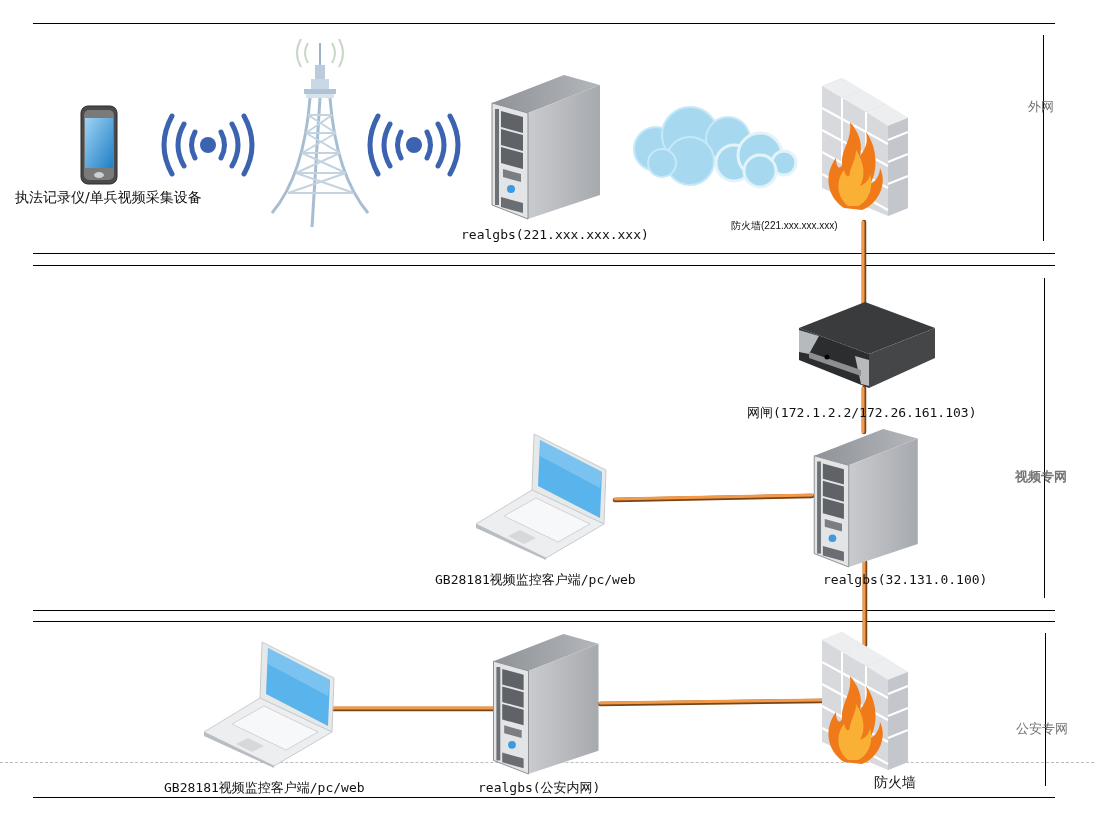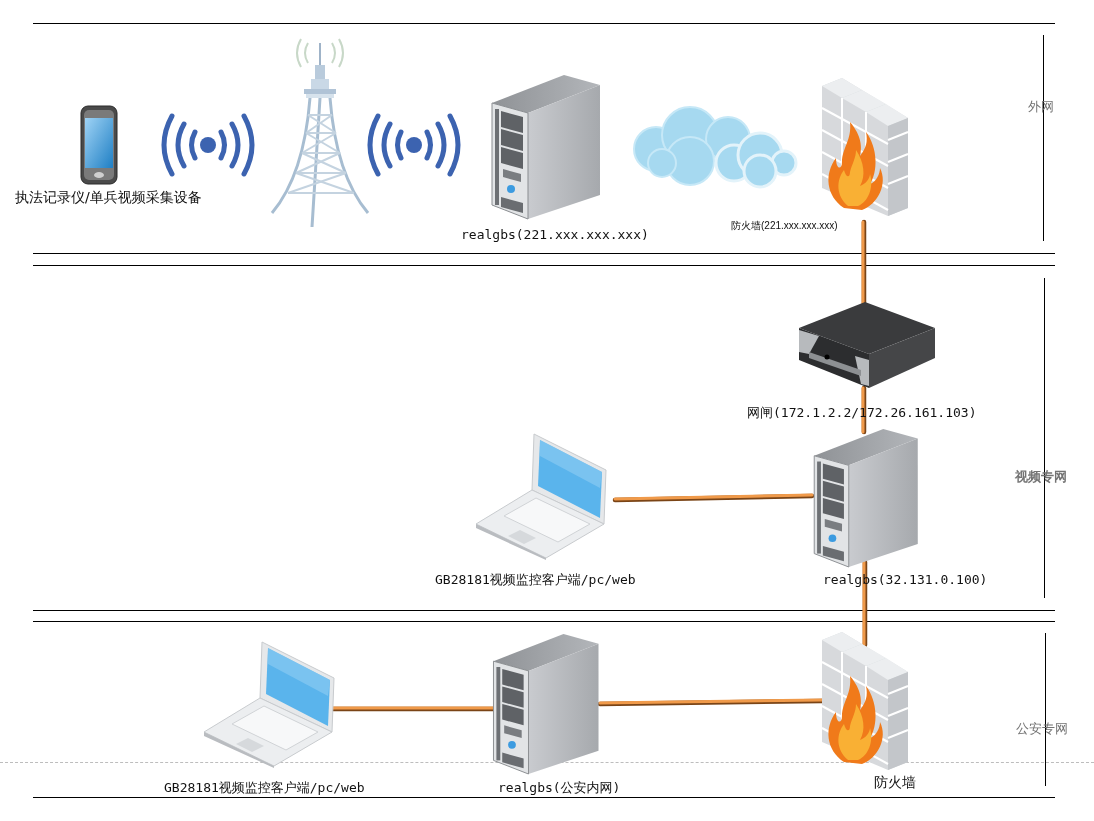--- a/index.html
+++ b/index.html
@@ -234,21 +234,21 @@
   <polygon points="38,40 110,12 110,122 38,146" fill="url(#srvSide)"></polygon>
   <polygon points="2,30 38,40 38,146 2,132" fill="#e2e4e6" stroke="#8a8d91"></polygon>
   <rect x="5" y="36" width="4" height="96" fill="#6d7074"></rect>
   <polygon points="11,38 33,44 33,60 11,54" fill="#5f6266"></polygon>
   <polygon points="11,56 33,62 33,78 11,72" fill="#5f6266"></polygon>
   <polygon points="11,74 33,80 33,96 11,90" fill="#5f6266"></polygon>
   <polygon points="13,96 31,101 31,109 13,104" fill="#7a7d81"></polygon>
   <circle cx="21" cy="116" r="4" fill="#3c9be0"></circle>
   <polygon points="11,124 33,130 33,140 11,134" fill="#6a6d71"></polygon>
 </svg>
-<div class="label" style="left:498px;top:780px;">realgbs(公安内网)</div>
+<div class="label" style="left:478px;top:780px;">realgbs(公安内网)</div>
 
 <svg style="left:822px;top:632px;" width="88" height="138" viewBox="0 0 88 138">
   <polygon points="0,8 20,0 86,40 86,130 66,138 0,110" fill="#d7d9dc"></polygon>
   <polygon points="0,8 20,0 40,12 20,20" fill="#eceef0"></polygon>
   <polygon points="20,20 40,12 64,26 44,34" fill="#eceef0"></polygon>
   <polygon points="44,34 64,26 86,40 66,48" fill="#eceef0"></polygon>
   <polygon points="66,48 86,40 86,130 66,138" fill="#c3c6ca"></polygon>
   <g stroke="#fff" stroke-width="2" fill="none">
     <path d="M0 30 L66 66"></path>
       <path d="M0 52 L66 88"></path>

